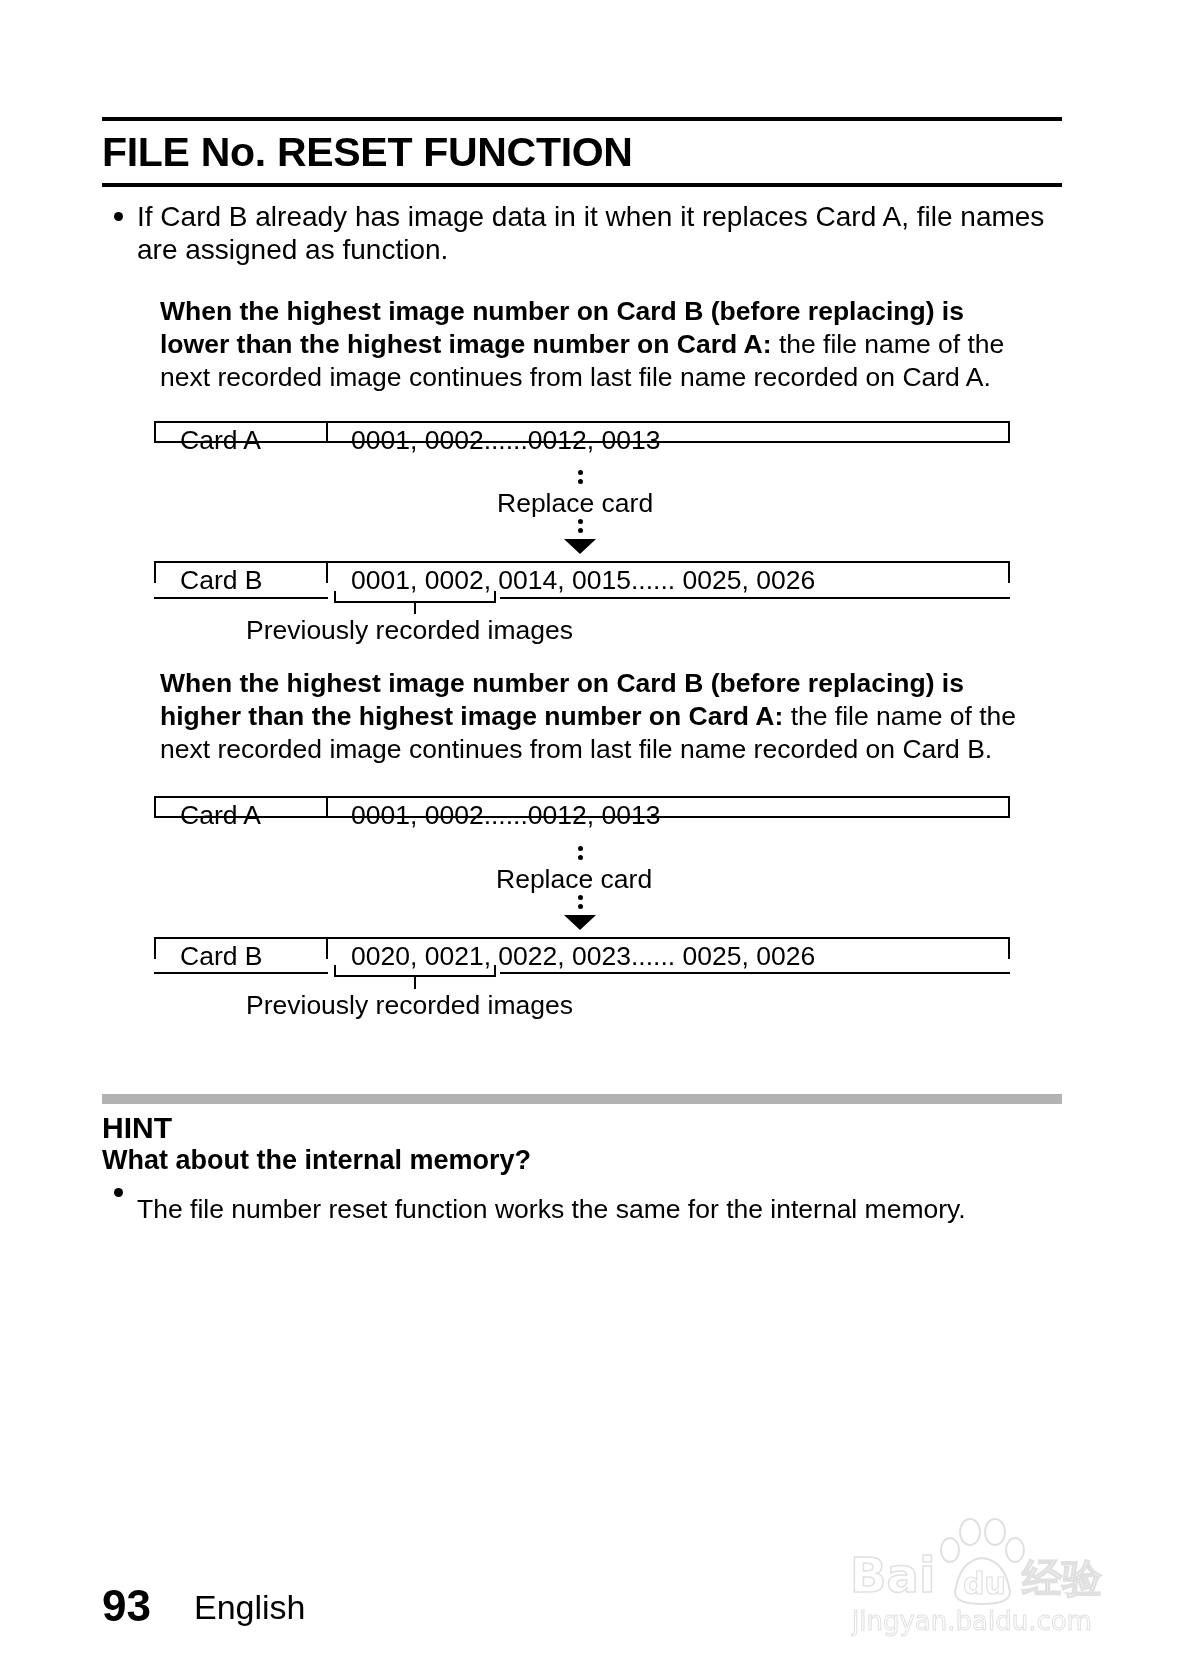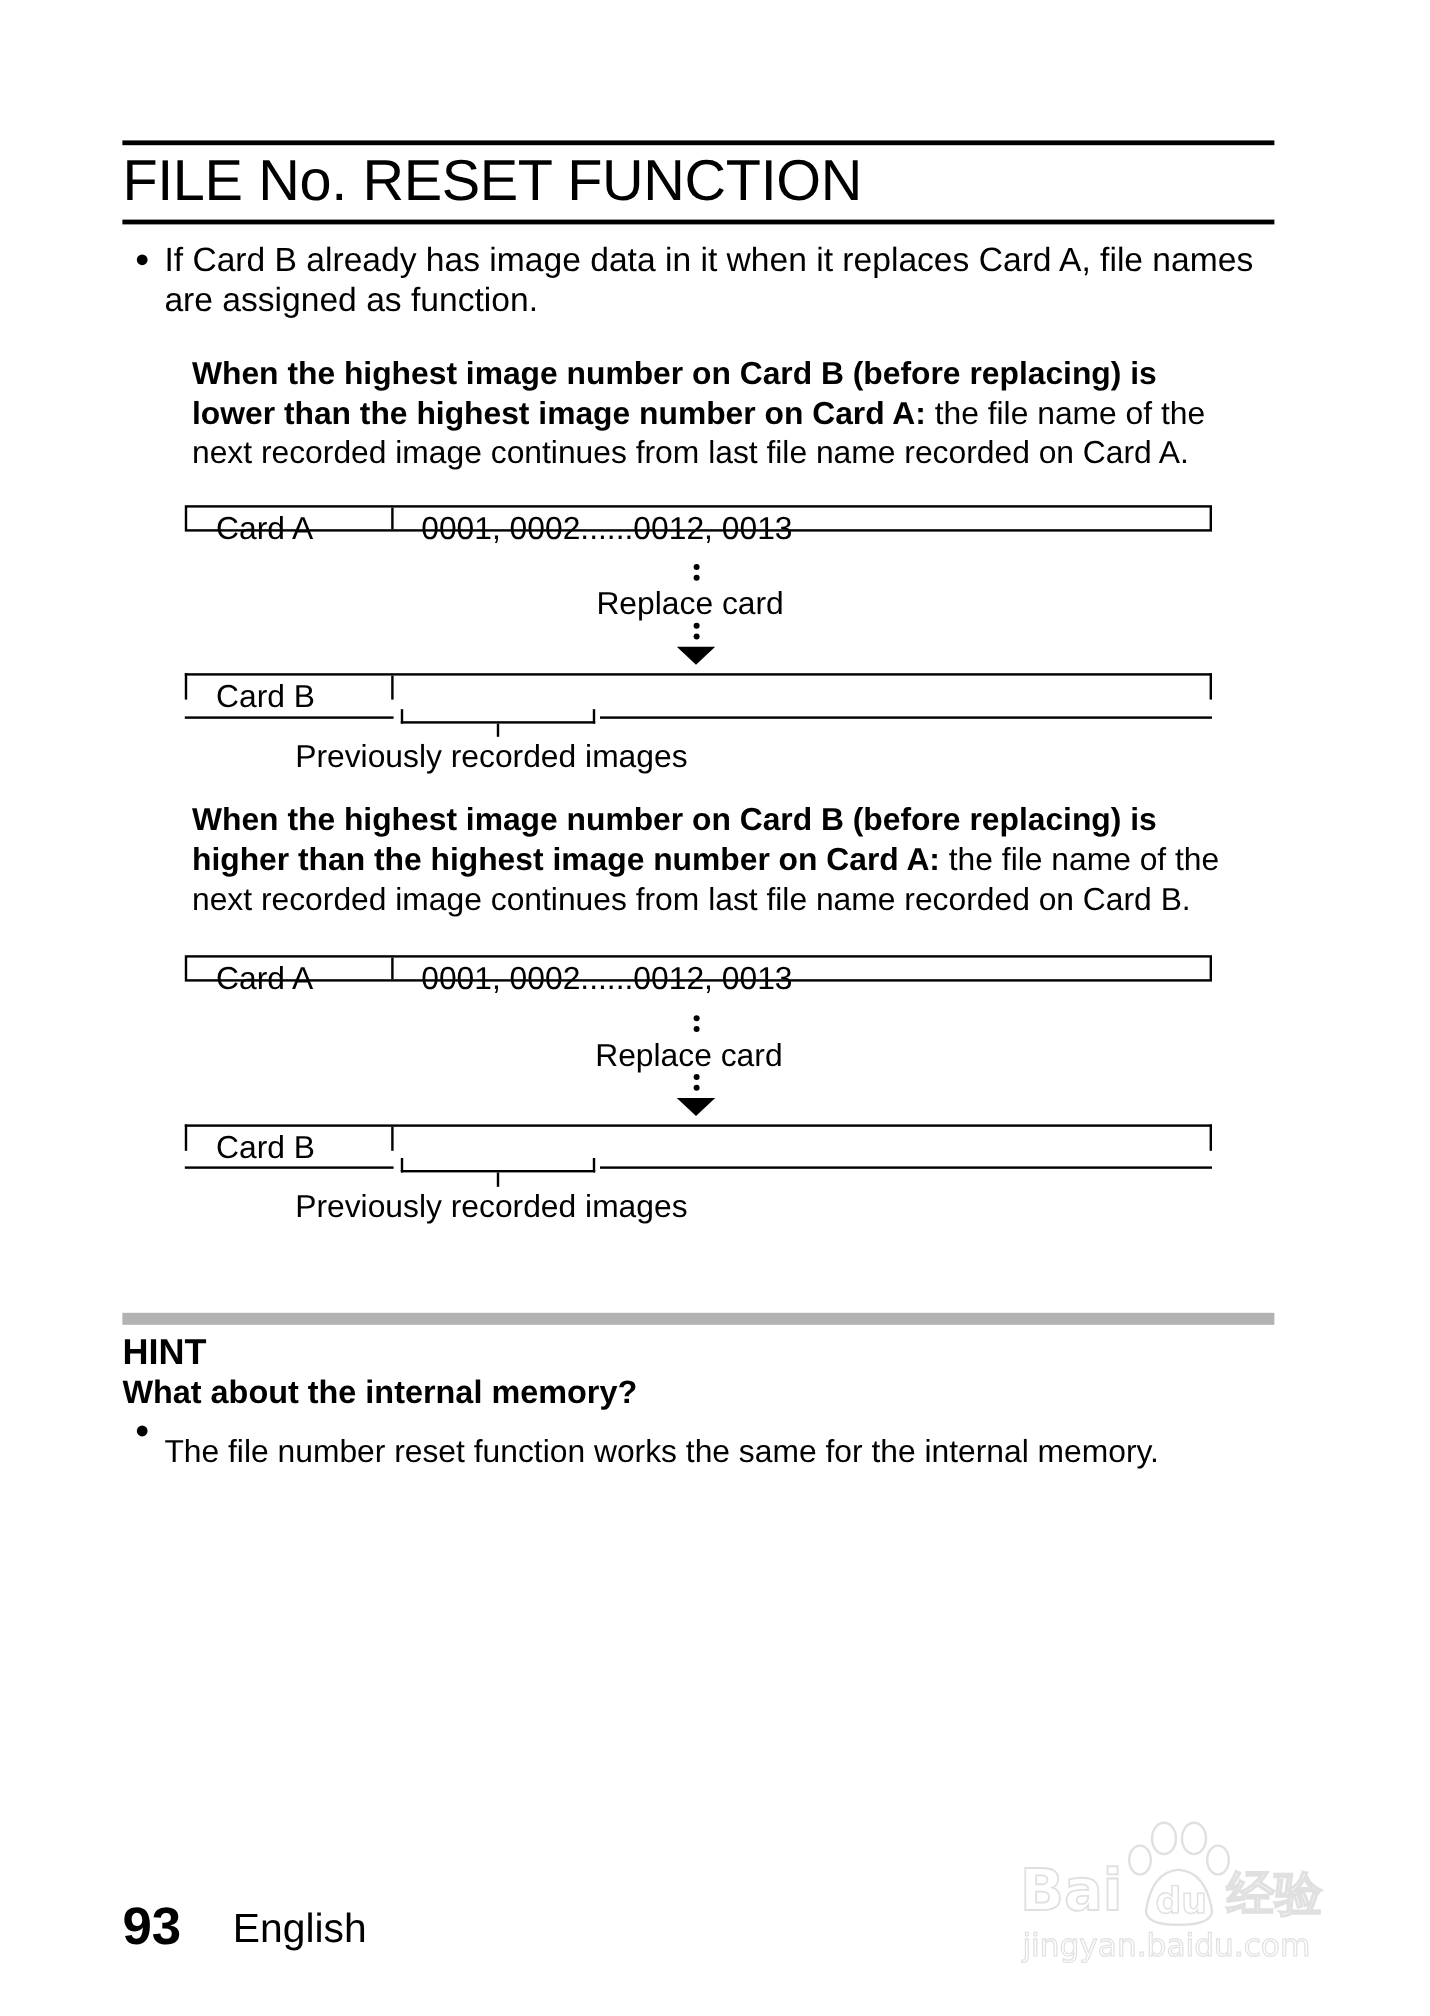--- a/index.html
+++ b/index.html
@@ -5,21 +5,21 @@
   html, body { margin: 0; padding: 0; }
   body {
     width: 1192px; height: 1680px; position: relative; overflow: hidden;
     background: #ffffff; color: #000000;
     font-family: "Liberation Sans", "DejaVu Sans", sans-serif;
   }
   .abs { position: absolute; }
   .rule { position: absolute; left: 102px; width: 960px; background: #000; }
   .title {
     position: absolute; left: 102px; top: 128px;
-    font-size: 48px; font-weight: normal; letter-spacing: -0.3px; line-height: 48px;
+    font-size: 41px; font-weight: bold; letter-spacing: -0.3px; line-height: 48px;
     white-space: nowrap;
   }
   .txt { font-size: 28px; line-height: 33.5px; white-space: nowrap; }
   .bullet-dot {
     position: absolute; width: 9px; height: 9px; border-radius: 50%; background: #000;
   }
   .para { position: absolute; left: 160px; font-size: 26.5px; line-height: 33.5px; white-space: nowrap; }
   .para b { font-weight: bold; }
   .card-row {
     position: absolute; left: 154px; width: 856px; height: 22px;
@@ -82,20 +82,21 @@
 <div class="replace" style="left:497px;top:487px;">Replace card</div>
 <div class="colon" style="left:578px;top:519px;">
     <i></i>
     <i></i>
   </div>
 <div class="arrow" style="left:564px;top:539px;"></div>
 
 <div class="card-row cut" style="top:561px;">
   <span class="label">Card B</span>
   <span class="divider"></span>
+  <span class="values">0001, 0002, 0014, 0015...... 0025, 0026</span>
 </div>
 <div class="seg" style="left:154px;top:597px;width:174px;"></div>
 <div class="seg" style="left:500px;top:597px;width:510px;"></div>
 <div class="bracket" style="left:334px;top:591px;width:162px;"></div>
 <div class="tick" style="left:414px;top:603px;height:11px;"></div>
 <div class="prev" style="left:246px;top:614px;">Previously recorded images</div>
 
 <div class="para" style="top:667px;"><b>When the highest image number on Card B (before replacing) is</b></div>
 <div class="para" style="top:700px;"><b>higher than the highest image number on Card A:</b><span> the file name of the</span></div>
 <div class="para" style="top:733px;">next recorded image continues from last file name recorded on Card B.</div>
@@ -113,20 +114,21 @@
 <div class="replace" style="left:496px;top:863px;">Replace card</div>
 <div class="colon" style="left:578px;top:895px;">
     <i></i>
     <i></i>
   </div>
 <div class="arrow" style="left:564px;top:915px;"></div>
 
 <div class="card-row cut" style="top:937px;">
   <span class="label">Card B</span>
   <span class="divider"></span>
+  <span class="values">0020, 0021, 0022, 0023...... 0025, 0026</span>
 </div>
 <div class="seg" style="left:154px;top:972px;width:174px;"></div>
 <div class="seg" style="left:500px;top:972px;width:510px;"></div>
 <div class="bracket" style="left:334px;top:965px;width:162px;"></div>
 <div class="tick" style="left:414px;top:977px;height:12px;"></div>
 <div class="prev" style="left:246px;top:989px;">Previously recorded images</div>
 
 <div class="graybar"></div>
 <div class="hint-title">HINT</div>
 <div class="hint-q">What about the internal memory?</div>

